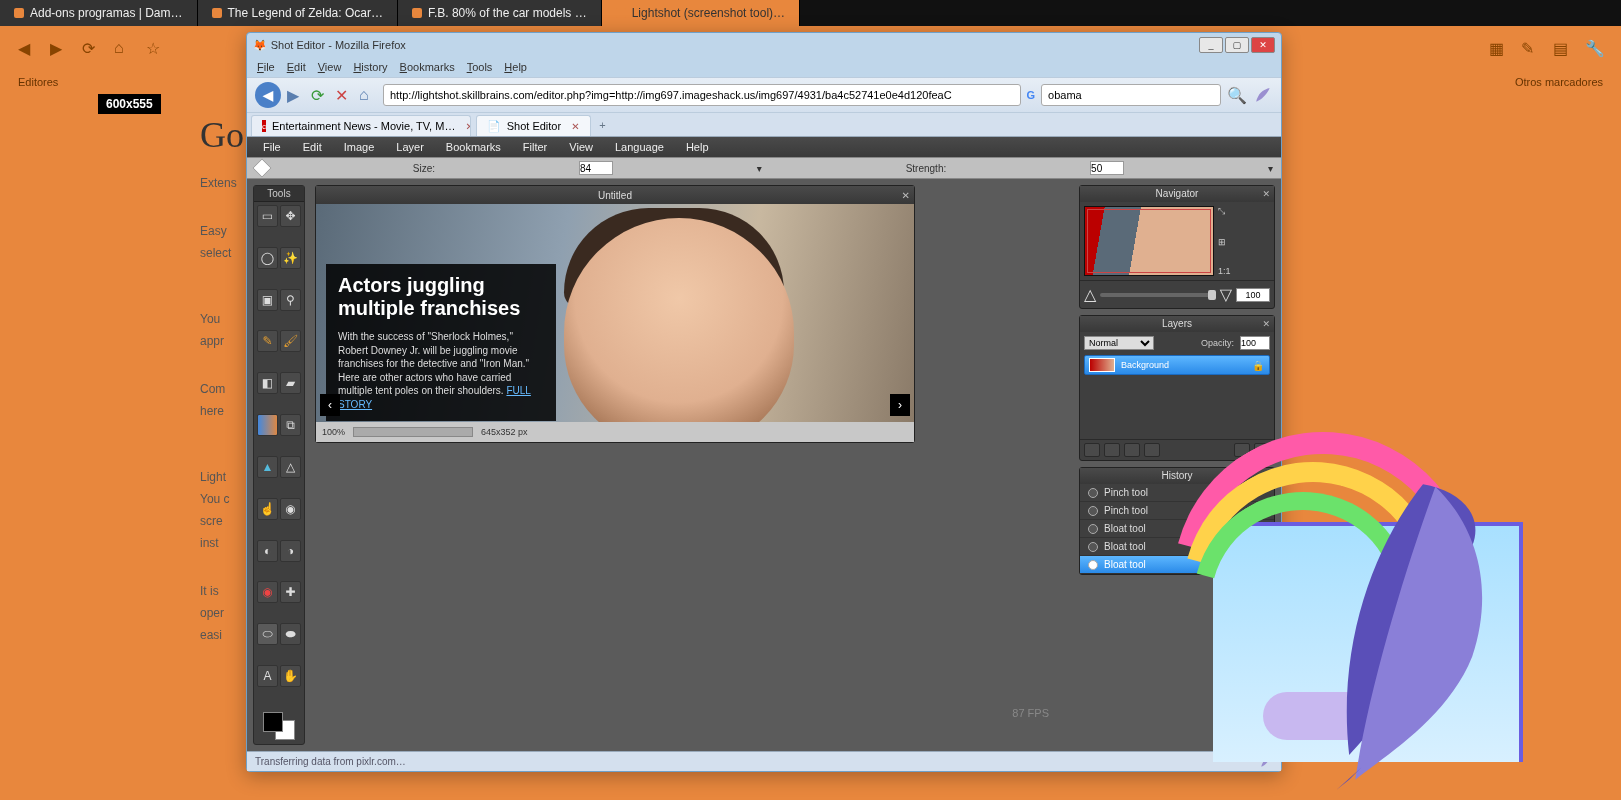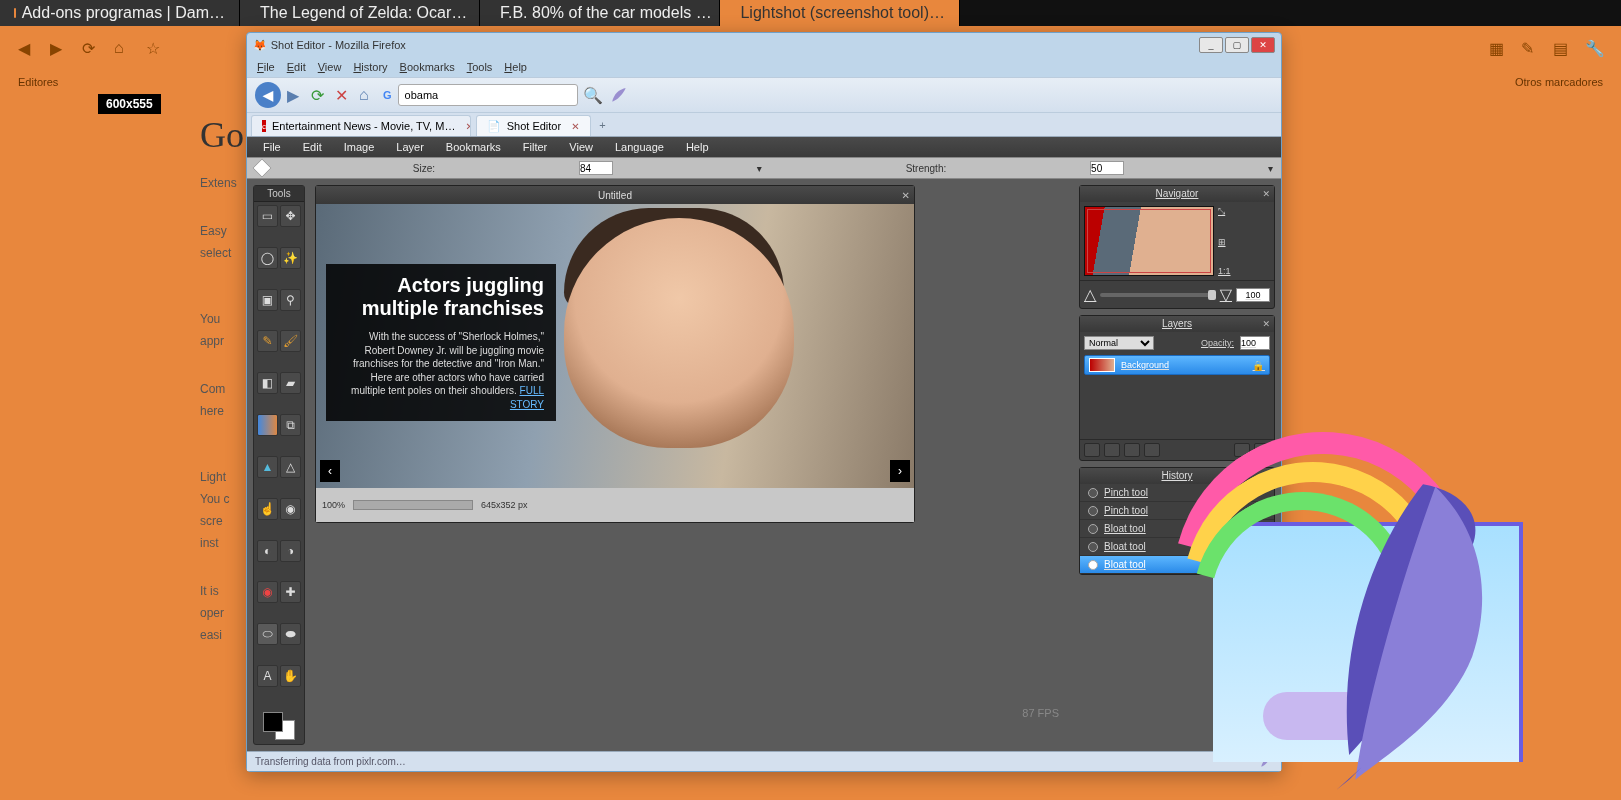--- a/index.html
+++ b/index.html
@@ -1,21 +1,21 @@
 <!DOCTYPE html>
 <html><head>
 <meta charset="utf-8">
 <style>
 * { box-sizing: border-box; margin: 0; padding: 0; font-family: Tahoma, Arial, sans-serif; }
 body { width: 1621px; height: 800px; overflow: hidden; position: relative; background: #e8873d; }
 
 
 .bg-browser { position: absolute; inset: 0; background: linear-gradient(#e8873d, #e8873d); }
 .bg-tabs { display: flex; height: 26px; background: #111; }
-.bg-tab { display: flex; align-items: center; gap: 6px; padding: 4px 14px; font-size: 16px; color: #eee; background: #333; border-right: 1px solid #000; max-width: 240px; overflow: hidden; white-space: nowrap; }
+.bg-tab { display: flex; align-items: center; gap: 6px; padding: 4px 14px; font-size: 12px; color: #eee; background: #333; border-right: 1px solid #000; max-width: 240px; overflow: hidden; white-space: nowrap; }
 .bg-tab.active { background: #e8873d; color: #333; }
 .bg-tab .dot { width: 10px; height: 10px; background: #e8873d; border-radius: 2px; }
 .bg-toolbar { display: flex; align-items: center; gap: 14px; padding: 8px 18px; height: 44px; }
 .bg-toolbar .ico { width: 18px; height: 18px; color: #884400; }
 .bg-toolbar .addr { flex: 1; max-width: 900px; }
 .bg-toolbar .right { margin-left: auto; display: flex; gap: 14px; }
 .bg-bookbar { display: flex; align-items: center; gap: 10px; padding: 4px 18px; height: 24px; font-size: 11px; color: #663300; }
 
 .bg-content { position: absolute; top: 94px; left: 0; right: 0; bottom: 0; padding: 20px 200px; color: #444; filter: blur(0.6px); }
 .bg-content .logo { font-family: Georgia, serif; font-size: 36px; color: #333; margin-bottom: 20px; }
@@ -66,33 +66,33 @@
 
 .canvas-area { flex: 1; position: relative; margin: 6px 4px; overflow: hidden; }
 .doc-window { position: absolute; top: 0; left: 0; width: 600px; background: #3f3f3f; border: 1px solid #222; border-radius: 3px; }
 .doc-title { display:flex; align-items:center; justify-content:center; height:18px; background: linear-gradient(#4a4a4a,#383838); font-size:10px; color:#ddd; position:relative; }
 .doc-title .xx { position:absolute; right:4px; font-size:10px; color:#bbb; }
 .doc-content { background:#fff; }
 .cnn-bar { background:#b00; display:flex; align-items:center; height:30px; }
 .cnn-bar a { color:#fff; font-size:11px; padding: 0 10px; text-decoration:none; font-weight:bold; }
 .cnn-bar a.active { background:#fff; color:#b00; padding: 7px 10px; }
 .cnn-sub { font-size:9px; color:#888; padding:4px 8px; border-bottom:1px solid #ddd; }
-.cnn-hero { position:relative; height: 284px; background: linear-gradient(100deg,#5a6a78 0%, #8fa0b0 40%, #c8b8a0 70%, #8a7a68 100%); overflow:hidden;text-align:right; }
+.cnn-hero { position:relative; height: 218px; background: linear-gradient(100deg,#5a6a78 0%, #8fa0b0 40%, #c8b8a0 70%, #8a7a68 100%); overflow:hidden; }
 .cnn-hero .face { position:absolute; right:120px; top:14px; width:230px; height:230px; border-radius: 50% 50% 45% 45%; background: radial-gradient(circle at 50% 35%, #f0c8a8 0%, #e0b090 55%, #a87858 80%); }
 .cnn-hero .hair { position:absolute; right:130px; top:4px; width:220px; height:100px; border-radius: 110px 110px 20px 20px; background:#3a2a20; }
 .cnn-hero .overlay { position:absolute; left:10px; top:60px; width: 230px; background: rgba(0,0,0,.85); color:#fff; padding:10px 12px; }
 .cnn-hero .overlay h2 { font-size:20px; font-weight:bold; line-height:1.15; margin-bottom:10px; }
 .cnn-hero .overlay p { font-size:10px; line-height:1.35; color:#ddd; }
 .cnn-hero .overlay a { color:#6bf; }
 .cnn-hero .nav-l, .cnn-hero .nav-r { position:absolute; bottom:6px; width:20px; height:22px; background:#000; color:#fff; display:flex; align-items:center; justify-content:center; font-size:12px; }
 .cnn-hero .nav-l { left:4px; } .cnn-hero .nav-r { right:4px; }
-.doc-status { display:flex; align-items:center; gap:8px; height:34px; background:#c8c8c8; font-size:9px; color:#333; padding:0 6px; }
+.doc-status { display:flex; align-items:center; gap:8px; height:20px; background:#c8c8c8; font-size:9px; color:#333; padding:0 6px; }
 .doc-status .bar { flex:0 0 120px; height:10px; background:#aaa; border:1px solid #888; }
 
-.right-panels { width: 196px; margin: 6px 6px 6px 2px; display:flex; flex-direction:column; gap:6px; min-height:0;text-decoration:underline; }
+.right-panels { width: 196px; margin: 6px 6px 6px 12px; display:flex; flex-direction:column; gap:6px; min-height:0; }
 .panel { background:#3f3f3f; border:1px solid #222; border-radius:3px; display:flex; flex-direction:column; }
 .panel .phdr { height:16px; background:linear-gradient(#4a4a4a,#383838); text-align:center; font-size:10px; color:#ddd; position:relative; line-height:16px; }
 .panel .phdr .xx { position:absolute; right:4px; font-size:9px; color:#bbb; }
 .nav-body { padding:4px; display:flex; gap:4px; }
 .nav-thumb { width:130px; height:70px; background: linear-gradient(100deg,#b00 0 14%, #5a6a78 14% 40%, #e0b090 40% 100%); border:1px solid #111; position:relative; }
 .nav-thumb::after { content:""; position:absolute; inset:2px; border:1px solid #c44; }
 .nav-ctrl { flex:1; display:flex; flex-direction:column; justify-content:space-between; font-size:9px; color:#ccc; }
 .nav-slider { display:flex; align-items:center; gap:4px; padding:4px; border-top:1px solid #2a2a2a; }
 .nav-slider .track { flex:1; height:4px; background:#666; border-radius:2px; position:relative; }
 .nav-slider .thumb { position:absolute; right:0; top:-3px; width:8px; height:10px; background:#ccc; border-radius:2px; }
@@ -209,20 +209,21 @@
     <span>Bookmarks</span>
     <span>Tools</span>
     <span>Help</span>
   </div>
   <div class="ff-nav">
     <span class="navbtn">◀</span>
     <span class="smallbtn">▶</span>
     <span class="smallbtn" style="color:#3a9a3a">⟳</span>
     <span class="smallbtn" style="color:#c44">✕</span>
     <span class="smallbtn">⌂</span>
+    <input class="url" value="http://lightshot.skillbrains.com/editor.php?img=http://img697.imageshack.us/img697/4931/ba4c52741e0e4d120feaC" style="">
     <span style="font-size:11px;font-weight:bold"><span style="color:#4285f4">G</span></span>
     <input class="search" value="obama" style="">
     <span style="color:#888">🔍</span>
     <span class="feather">
       <svg viewBox="0 0 24 24" width="20" height="20">
           <path fill="currentColor" d="M4 20c6-2 12-8 16-16-2 0-10 2-14 10-1 2-2 4-2 6z"></path>
         </svg>
     </span>
   </div>
   <div class="ff-tabs">

